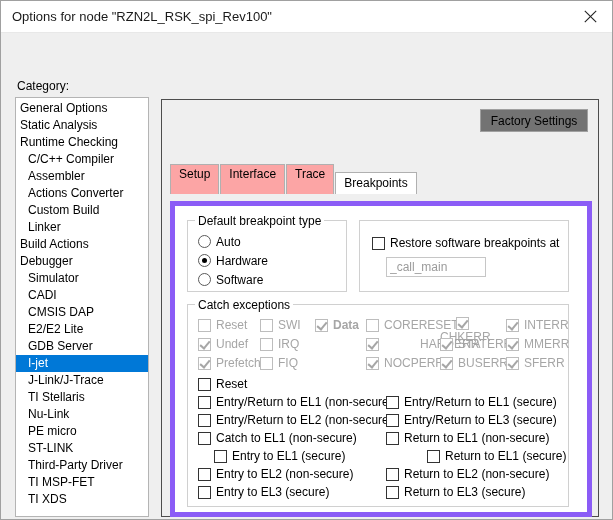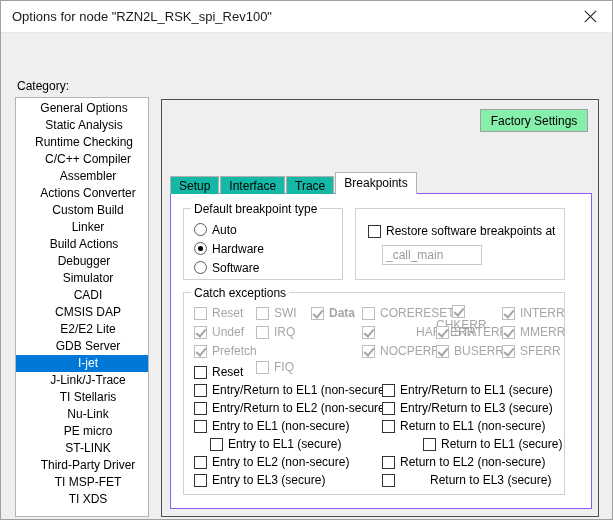--- a/index.html
+++ b/index.html
@@ -66,21 +66,20 @@
   }
   .cat-list {
     position: absolute;
     left: 14px; top: 64px;
     width: 134px; height: 420px;
     background: #ffffff;
     border: 1px solid #b4b4b4;
     box-sizing: border-box;
     overflow: hidden;
     padding-top: 2px;
-    text-align: center;
   }
   .cat-item {
     height: 17px;
     line-height: 17px;
     padding-left: 4px;
     font-size: 12px;
     white-space: nowrap;
     cursor: default;
   }
   .cat-item.indent { padding-left: 12px; }
@@ -95,65 +94,65 @@
     left: 160px; top: 66px;
     width: 438px; height: 418px;
     background: #efefef;
     border: 1px solid #4d4d4d;
     box-sizing: border-box;
   }
   .factory-btn {
     position: absolute;
     right: 10px; top: 9px;
     width: 108px; height: 23px;
-    background: #86efac;
+    background: #737373;
     border: 1px solid #a0a0a0;
     font-family: "Liberation Sans", sans-serif;
     font-size: 12px;
     color: #000;
     cursor: default;
     padding: 0;
   }
 
   
   .tabstrip {
     position: absolute;
     left: 8px; top: 72px;
     width: 422px;
     height: 22px;
     display: flex;
     align-items: flex-end;
   }
   .tab {
-    background: #14b8a6;
+    background: #fca5a5;
     border: 1px solid #b0b0b0;
     border-bottom: none;
-    height: 18px;
+    height: 30px;
     line-height: 18px;
     padding: 0 8px;
     font-size: 12px;
     margin-right: 1px;
     box-sizing: border-box;
     cursor: default;
     position: relative;
     z-index: 1;
   }
   .tab.active {
     background: #ffffff;
     height: 22px;
     line-height: 21px;
     z-index: 3;
     border-color: #b0b0b0;
   }
   .tab-page {
     position: absolute;
-    left: 8px; top: 93px;
+    left: 8px; top: 101px;
     width: 422px; height: 316px;
     background: #ffffff;
-    border: 1px solid #8b5cf6;
+    border: 5px solid #8b5cf6;
     box-sizing: border-box;
   }
 
   
   .groupbox {
     position: absolute;
     border: 1px solid #d0d0d0;
     box-sizing: border-box;
   }
   .gb-title {
@@ -345,21 +344,21 @@
                 <span class="cb-label">Prefetch</span>
               </div>
               <div class="cb-row dis" style="left: 72px; top: 12px;">
                 <span class="cb dis"></span>
                 <span class="cb-label">SWI</span>
               </div>
               <div class="cb-row dis" style="left: 72px; top: 31px;">
                 <span class="cb dis"></span>
                 <span class="cb-label">IRQ</span>
               </div>
-              <div class="cb-row dis" style="left: 72px; top: 50px; margin-top: 16px;">
+              <div class="cb-row dis" style="left: 72px; top: 50px;">
                 <span class="cb dis"></span>
                 <span class="cb-label">FIQ</span>
               </div>
               <div class="cb-row dis" style="left: 127px; top: 12px; font-weight: bold;">
                 <span class="cb dis on"></span>
                 <span class="cb-label">Data</span>
               </div>
               <div class="cb-row dis" style="left: 178px; top: 12px;">
                 <span class="cb dis"></span>
                 <span class="cb-label">CORERESET</span>
@@ -407,21 +406,21 @@
               <div class="cb-row" style="left: 10px; top: 89px;">
                 <span class="cb"></span>
                 <span class="cb-label">Entry/Return to EL1 (non-secure)</span>
               </div>
               <div class="cb-row" style="left: 10px; top: 107px;">
                 <span class="cb"></span>
                 <span class="cb-label">Entry/Return to EL2 (non-secure)</span>
               </div>
               <div class="cb-row" style="left: 10px; top: 125px;">
                 <span class="cb"></span>
-                <span class="cb-label">Entry to EL1 (non-secure)</span>
+                <span class="cb-label">Catch to EL1 (non-secure)</span>
               </div>
               <div class="cb-row" style="left: 10px; top: 143px; padding-left: 16px;">
                 <span class="cb"></span>
                 <span class="cb-label">Entry to EL1 (secure)</span>
               </div>
               <div class="cb-row" style="left: 10px; top: 161px;">
                 <span class="cb"></span>
                 <span class="cb-label">Entry to EL2 (non-secure)</span>
               </div>
               <div class="cb-row" style="left: 10px; top: 179px;">
@@ -443,21 +442,21 @@
                 <span class="cb-label">Return to EL1 (non-secure)</span>
               </div>
               <div class="cb-row" style="left: 198px; top: 143px; padding-left: 41px;">
                 <span class="cb"></span>
                 <span class="cb-label">Return to EL1 (secure)</span>
               </div>
               <div class="cb-row" style="left: 198px; top: 161px;">
                 <span class="cb"></span>
                 <span class="cb-label">Return to EL2 (non-secure)</span>
               </div>
-              <div class="cb-row" style="left: 198px; top: 179px; gap: 30px;">
+              <div class="cb-row" style="left: 198px; top: 179px;">
                 <span class="cb"></span>
                 <span class="cb-label">Return to EL3 (secure)</span>
               </div>
             </div>
         </div>
 
       </div>
     </div>
 
   </div>

